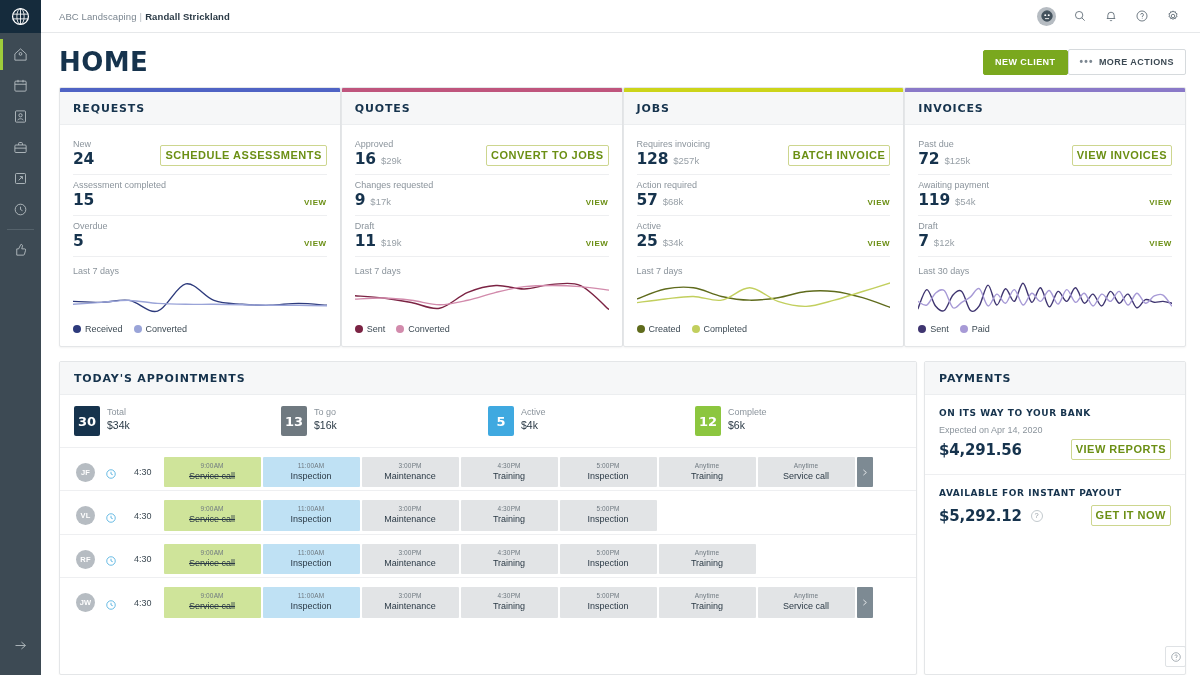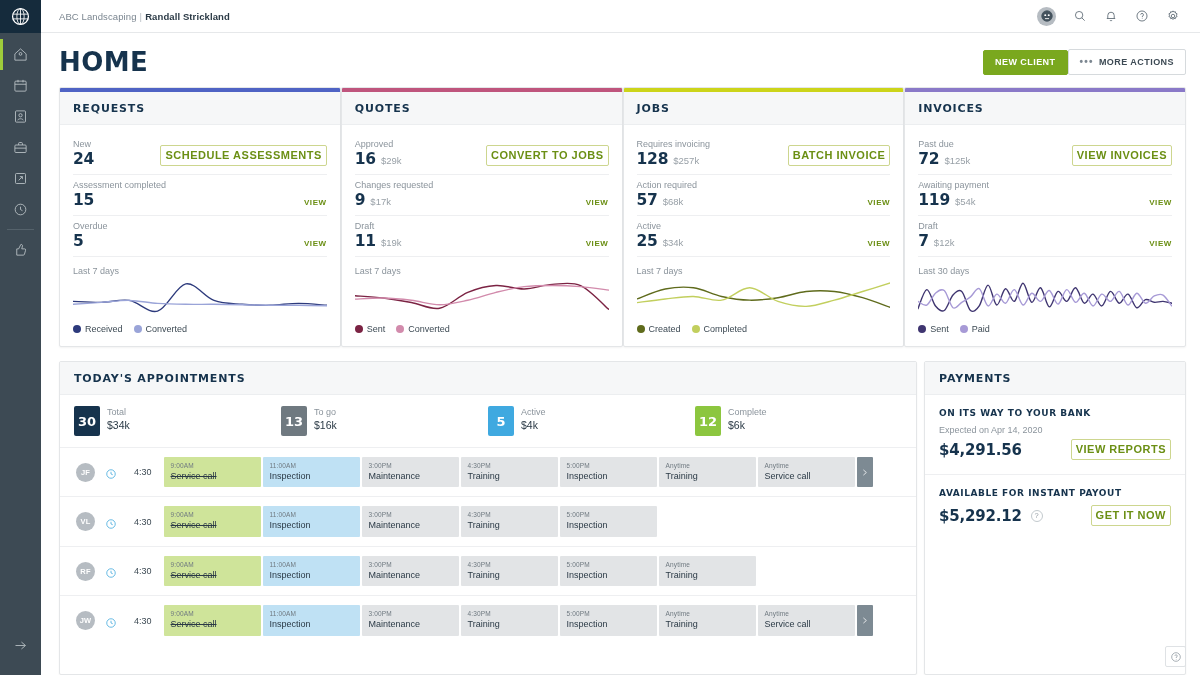--- a/index.html
+++ b/index.html
@@ -159,22 +159,23 @@
     font-family: "DejaVu Sans", sans-serif; flex: 0 0 auto;
   }
   .sum-txt { padding-top: 1px; }
   .sum-name { font-size: 9px; color: #8b949c; line-height: 1.25; }
   .sum-amt { font-size: 10.5px; color: #2b3a46; line-height: 1.35; }
 
   
   .appt-rows { padding: 0 0 0 0; }
   .appt-row {
     display: flex; align-items: center;
-    padding: 9px 0 9px 16px;
+    padding: 9px 0 3px 16px;
     border-bottom: 1px solid #eeeff1;
+    text-align: center;
   }
   .appt-row:last-child { border-bottom: none; }
   .avatar {
     width: 19px; height: 19px; border-radius: 50%;
     background: #b6bcc2; color: #fff;
     font-size: 7.5px; font-weight: bold;
     display: flex; align-items: center; justify-content: center;
     flex: 0 0 auto; letter-spacing: .2px;
   }
   .clock-wrap { display: flex; align-items: center; gap: 17px; margin-left: 10px; flex: 0 0 auto; }

